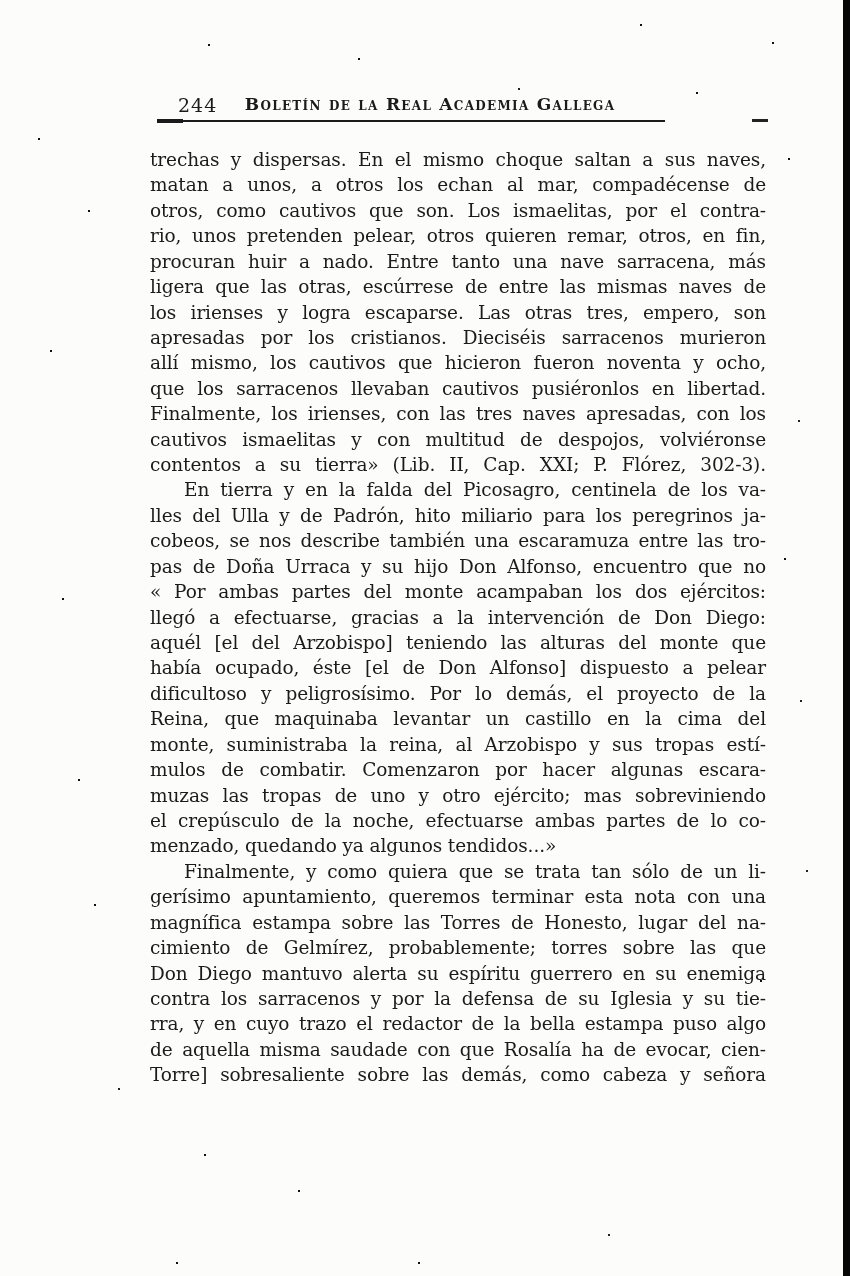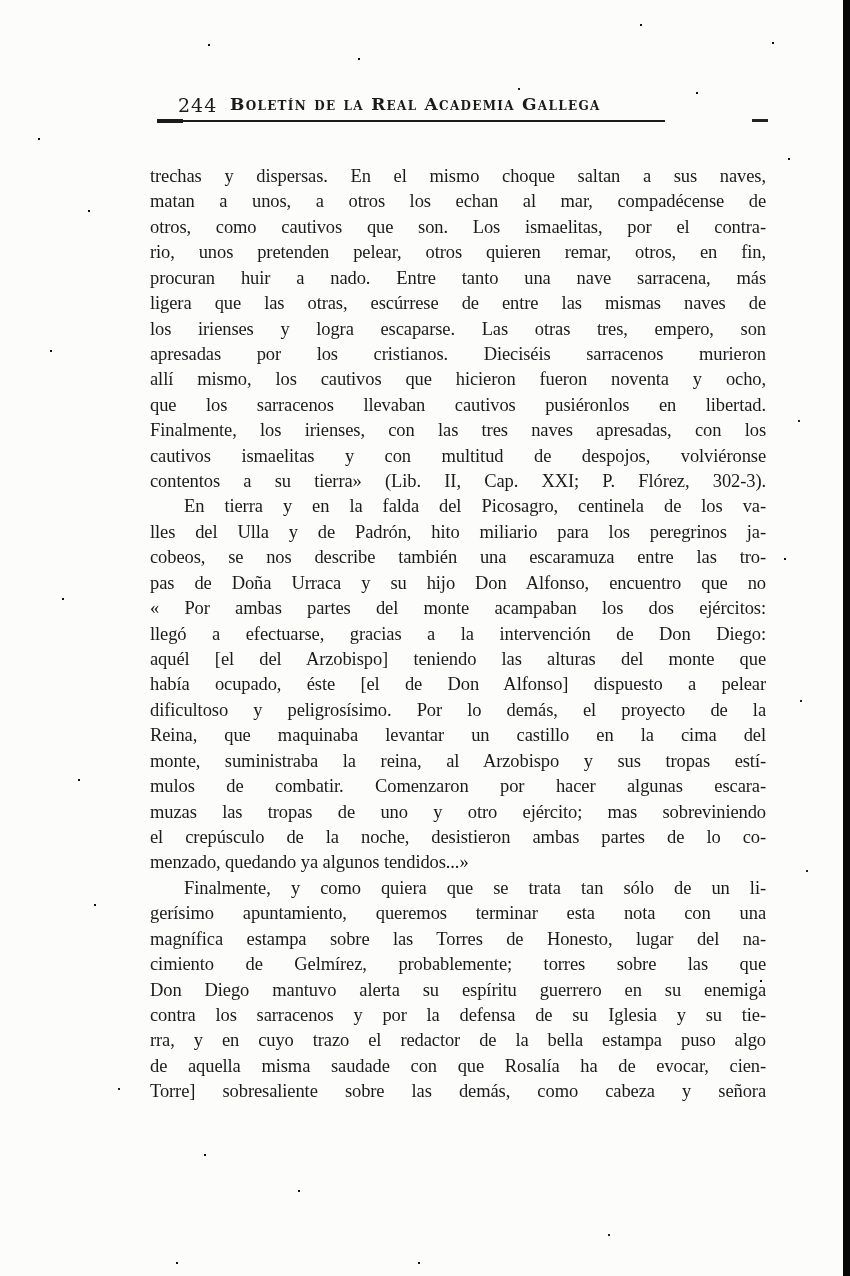--- a/index.html
+++ b/index.html
@@ -29,39 +29,39 @@
       518px 88px 0 #222, 208px 44px 0 #111, 760px 980px 0 #111,
       50px 350px 0 #111, 806px 870px 0 #222, 176px 1262px 0 #111;
   }
   .header{position:absolute;left:0;top:94px;width:850px;height:26px;}
   .pageno{
     position:absolute;left:178px;top:0;
     font-size:19px;letter-spacing:1px;
   }
   .title{
     position:absolute;left:230px;top:0;width:400px;
-    text-align:left;
+    text-align:center;
     font-variant:small-caps;
     font-weight:700;
     font-size:17px;
     letter-spacing:1.3px;
     white-space:nowrap;
   }
   .rule{
     position:absolute;left:157px;top:120px;width:508px;height:2px;
     background:var(--ink);
   }
   .rule::before{ 
     content:"";position:absolute;left:0;top:-1px;width:26px;height:4px;background:var(--ink);
   }
   .rule-dash{
     position:absolute;left:752px;top:119px;width:16px;height:3px;background:#222;
   }
   .body{
-    position:absolute;left:150px;top:164px;width:616px;font-family:Liberation Serif, serif;
+    position:absolute;left:150px;top:147px;width:616px;
   }
   .line{
     font-size:18.5px;
     line-height:25.42px;
     letter-spacing:-0.1px;
     text-align:justify;
     text-align-last:justify;
     white-space:normal;
   }
   .line.indent{text-indent:34px;}
@@ -105,21 +105,21 @@
       <div class="line">pas de Doña Urraca y su hijo Don Alfonso, encuentro que no</div>
       <div class="line">« Por ambas partes del monte acampaban los dos ejércitos:</div>
       <div class="line">llegó a efectuarse, gracias a la intervención de Don Diego:</div>
       <div class="line">aquél [el del Arzobispo] teniendo las alturas del monte que</div>
       <div class="line">había ocupado, éste [el de Don Alfonso] dispuesto a pelear</div>
       <div class="line">dificultoso y peligrosísimo. Por lo demás, el proyecto de la</div>
       <div class="line">Reina, que maquinaba levantar un castillo en la cima del</div>
       <div class="line">monte, suministraba la reina, al Arzobispo y sus tropas estí-</div>
       <div class="line">mulos de combatir. Comenzaron por hacer algunas escara-</div>
       <div class="line">muzas las tropas de uno y otro ejército; mas sobreviniendo</div>
-      <div class="line">el crepúsculo de la noche, desistieron ambas partes de lo co-</div>
+      <div class="line">el crepúsculo de la noche, efectuarse ambas partes de lo co-</div>
       <div class="line noforce">menzado, quedando ya algunos tendidos...»</div>
       <div class="line indent">Finalmente, y como quiera que se trata tan sólo de un li-</div>
       <div class="line">gerísimo apuntamiento, queremos terminar esta nota con una</div>
       <div class="line">magnífica estampa sobre las Torres de Honesto, lugar del na-</div>
       <div class="line">cimiento de Gelmírez, probablemente; torres sobre las que</div>
       <div class="line">Don Diego mantuvo alerta su espíritu guerrero en su enemiga</div>
       <div class="line">contra los sarracenos y por la defensa de su Iglesia y su tie-</div>
       <div class="line">rra, y en cuyo trazo el redactor de la bella estampa puso algo</div>
       <div class="line">de aquella misma saudade con que Rosalía ha de evocar, cien-</div>
       <div class="line">Torre] sobresaliente sobre las demás, como cabeza y señora</div>

